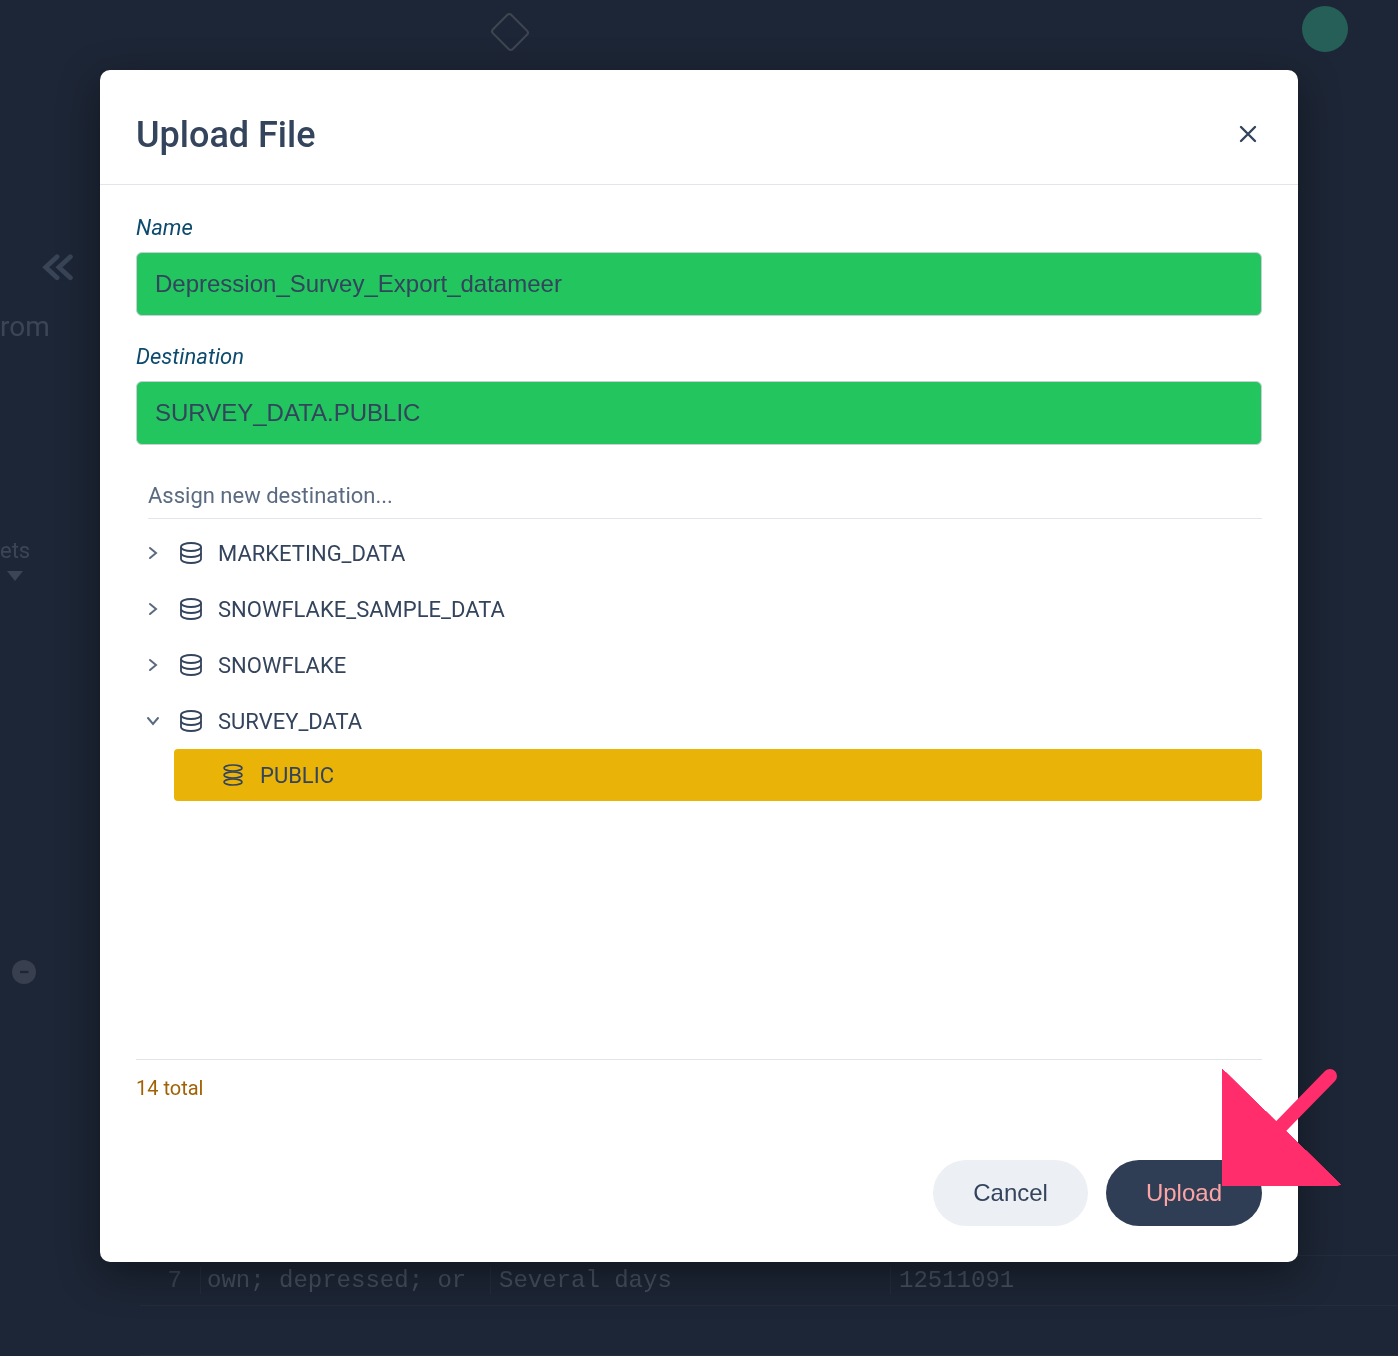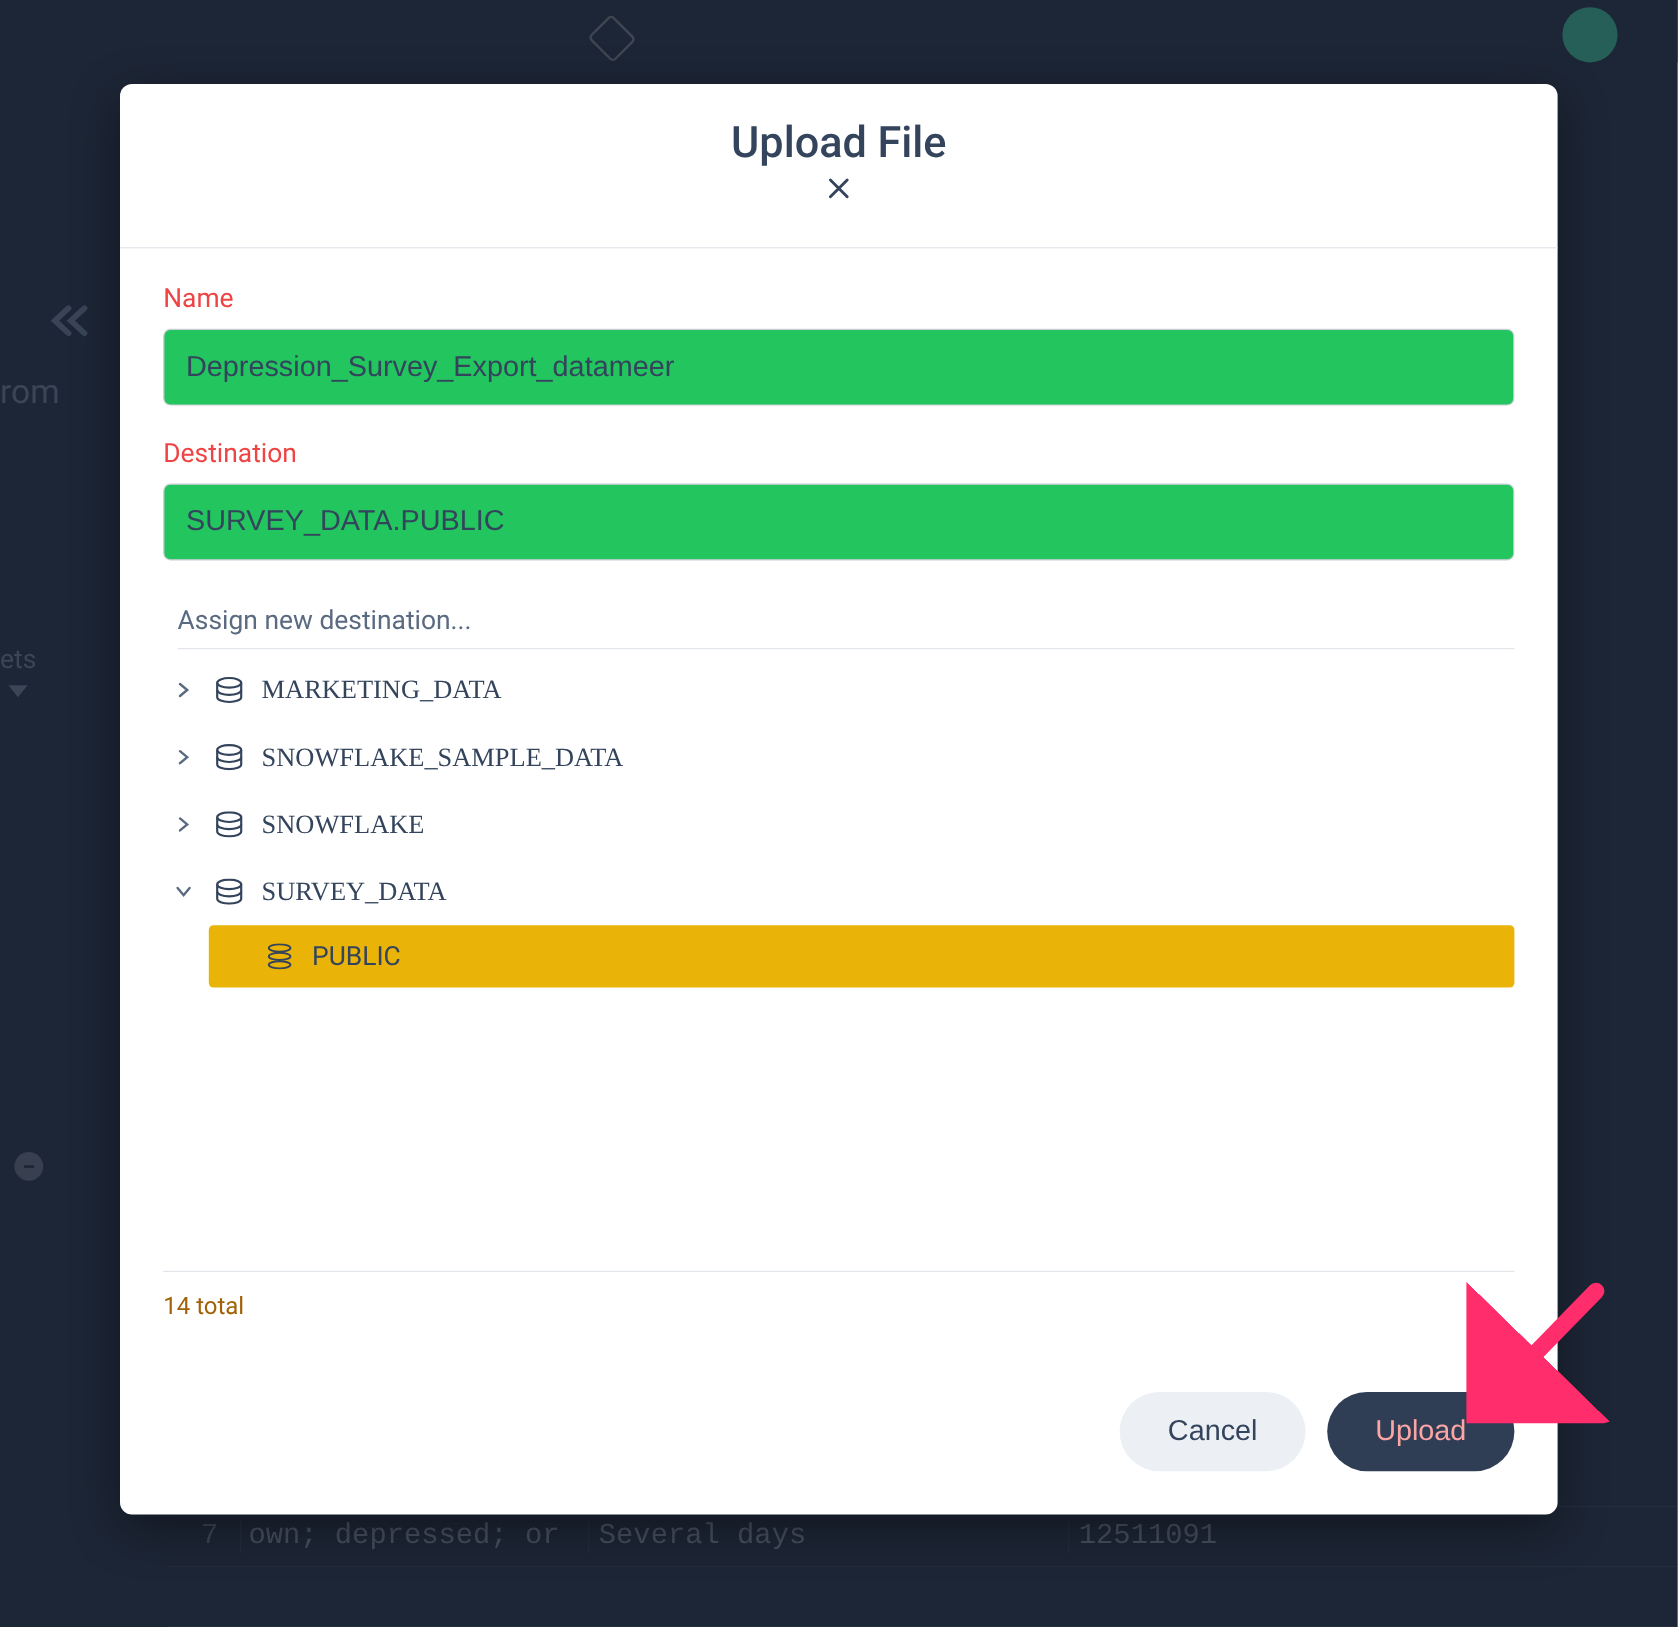--- a/index.html
+++ b/index.html
@@ -46,40 +46,39 @@
 
   .modal {
     position: absolute;
     top: 70px; left: 100px; right: 100px; height: 1192px;
     background: #fff;
     border-radius: 10px;
     box-shadow: 0 12px 40px rgba(0,0,0,0.4);
     display: flex; flex-direction: column;
   }
   .modal-header {
-    padding: 28px 36px 28px 36px;
+    padding: 44px 36px 28px 36px;
     border-bottom: 1px solid #e2e5ea;
-    display:flex; align-items:center; justify-content:space-between;flex-direction:column;
+    display:flex; align-items:center; justify-content:space-between;
   }
   .modal-title { font-size: 36px; font-weight: 500; color: #33445c; }
   .close-x { font-size: 26px; color: #33445c; cursor:pointer; padding:4px;}
   .modal-body { padding: 30px 36px 10px 36px; flex:1; overflow:hidden; display:flex; flex-direction:column;}
-  .field-label { font-size: 22px; color: #ef4444; margin-bottom: 12px; }
+  .field-label { font-size: 22px; color: #0c4a6e; margin-bottom: 12px; font-style: italic; }
   .text-input {
     width: 100%; height: 64px; border: 1px solid #c9ced7; border-radius: 6px;
     padding: 0 18px; font-size: 24px; color: #33445c; background:#22c55e;
     margin-bottom: 28px;
   }
   .assign-label { font-size: 22px; color: #5a6a80; margin-top: 10px; padding-bottom: 10px; border-bottom: 1px solid #e2e5ea; margin-left: 12px; }
   .tree { padding-top: 6px; }
   .tree-row {
     display:flex; align-items:center; height: 56px; gap: 14px;
     font-size: 22px; color: #33445c; cursor:pointer;
     padding-left: 6px;
-    font-family: Liberation Serif, serif;
   }
   .chev { width: 22px; height: 22px; display:flex; align-items:center; justify-content:center; color:#5a6a80;}
   .chev svg { width: 14px; height: 14px; }
   .db-icon { width: 26px; height: 26px; display:flex; align-items:center; justify-content:center; color:#33445c;}
   .db-icon svg { width: 24px; height: 22px; }
   .schema-icon { width: 26px; height: 26px; display:flex; align-items:center; justify-content:center; color:#33445c;}
   .schema-icon svg { width: 24px; height: 22px; }
   .tree-subrow {
     display:flex; align-items:center; height: 52px; gap: 14px;
     font-size: 22px; color: #33445c; cursor:pointer;

